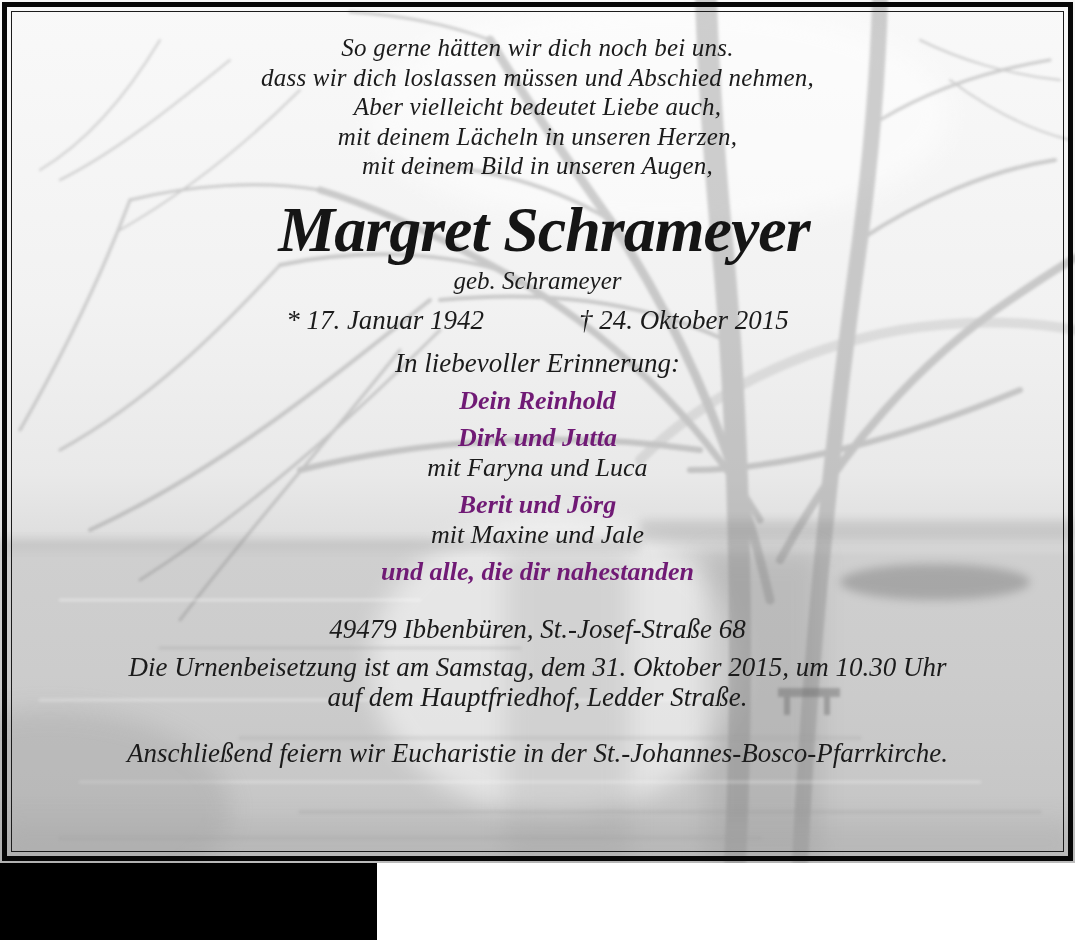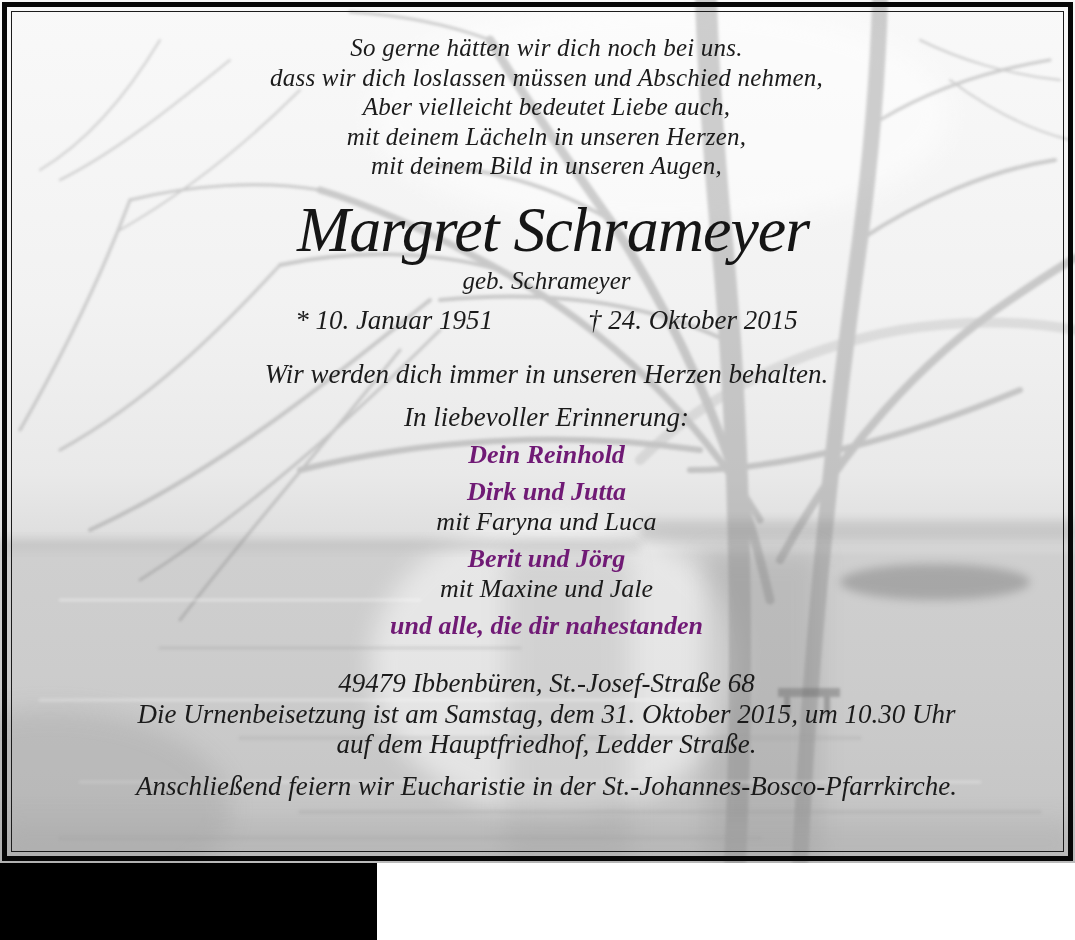--- a/index.html
+++ b/index.html
@@ -22,39 +22,39 @@
     position: absolute; left: 2px; top: 2px; right: 2px; bottom: 2px;
     border: 5px solid #070707; pointer-events: none;
   }
   .frame-inner {
     position: absolute; left: 11px; top: 11px; right: 11px; bottom: 11px;
     border: 1px solid #1c1c1c; pointer-events: none;
   }
 
   
   .content {
-    position: absolute; left: 22px; top: 0; width: 1049px; height: 863px;
+    position: absolute; left: 13px; top: 0; width: 1049px; height: 863px;
     text-align: center; color: #1b1b1b; font-style: italic;
   }
   .poem { padding-top: 33px; font-size: 25px; line-height: 29.5px; letter-spacing: 0.2px; }
   .name {
     margin: 14px 0 0 13px; font-size: 64px; line-height: 70px;
-    font-weight: normal; letter-spacing: -1px; color: #151515;
+    font-weight: bold; letter-spacing: -1px; color: #151515;
   }
   .maiden { margin-top: 1px; font-size: 25px; line-height: 30px; }
   .dates  { margin-top: 8px; font-size: 27px; line-height: 32px; }
   .dates .death { margin-left: 88px; }
   .tribute { margin-top: 22px; font-size: 27px; line-height: 32px; }
   .memory-intro { margin-top: 11px; font-size: 27px; line-height: 32px; }
   .mourners { margin-top: 2px; font-size: 26px; }
   .m-line { line-height: 30px; }
   .m-bold { font-weight: bold; margin-top: 7px; color: #701a75; }
   .address { margin-top: 26px; font-size: 27px; line-height: 32px; }
-  .funeral { font-size: 27px; line-height: 30px; }
-  .service { margin-top: 11px; font-size: 27px; line-height: 32px; }
+  .funeral { margin-top: 7px; font-size: 27px; line-height: 30px; }
+  .service { margin-top: 25px; font-size: 27px; line-height: 32px; }
 
   
   .black-block {
     position: absolute; left: 0; top: 863px;
     width: 377px; height: 77px; background: #000000;
   }
 </style>
 </head>
 <body>
 
@@ -152,25 +152,24 @@
         <div>dass wir dich loslassen müssen und Abschied nehmen,</div>
         <div>Aber vielleicht bedeutet Liebe auch,</div>
         <div>mit deinem Lächeln in unseren Herzen,</div>
         <div>mit deinem Bild in unseren Augen,</div>
       </div>
 
       <h1 class="name">Margret Schrameyer</h1>
       <div class="maiden">geb. Schrameyer</div>
 
       <div class="dates">
-        <span class="birth">* 10. Januar 1951</span>
+        <span class="birth">* 17. Januar 1942</span>
         <span class="death">† 24. Oktober 2015</span>
       </div>
 
-      <div class="tribute">Wir werden dich immer in unseren Herzen behalten.</div>
       <div class="memory-intro">In liebevoller Erinnerung:</div>
 
       <div class="mourners">
         <div class="m-line m-bold">Dein Reinhold</div>
         <div class="m-line m-bold">Dirk und Jutta</div>
         <div class="m-line">mit Faryna und Luca</div>
         <div class="m-line m-bold">Berit und Jörg</div>
         <div class="m-line">mit Maxine und Jale</div>
         <div class="m-line m-bold">und alle, die dir nahestanden</div>
       </div>

